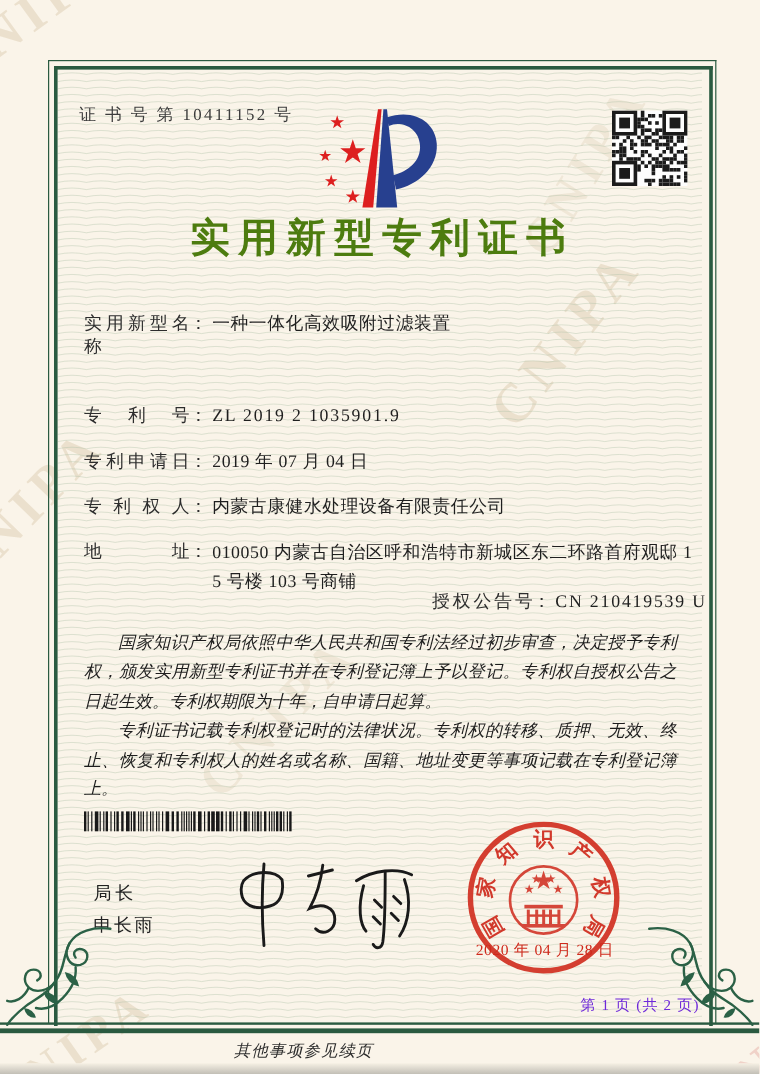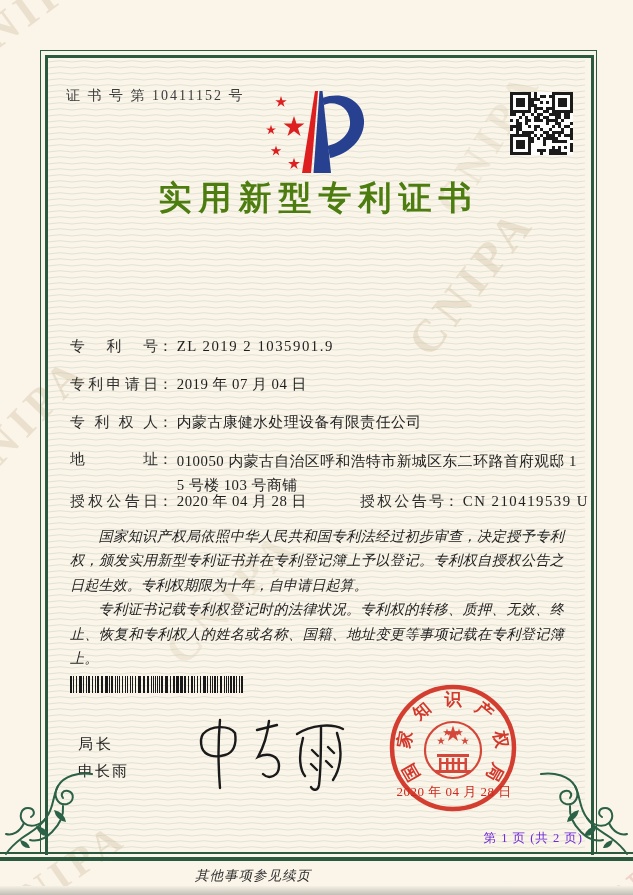--- a/index.html
+++ b/index.html
@@ -384,38 +384,38 @@
       <rect x="42" y="0" width="21" height="21" fill="#1b1b1b"></rect>
       <rect x="45" y="3" width="15" height="15" fill="#fdfdfd"></rect>
       <rect x="48" y="6" width="9" height="9" fill="#1b1b1b"></rect>
       <rect x="0" y="42" width="21" height="21" fill="#1b1b1b"></rect>
       <rect x="3" y="45" width="15" height="15" fill="#fdfdfd"></rect>
       <rect x="6" y="48" width="9" height="9" fill="#1b1b1b"></rect>
     </svg>
 
   <div class="title">实用新型专利证书</div>
 
+  <div class="f" style="top:260px;">
+    <span class="f-label">实用新型名称</span><span class="f-colon">：</span><span class="f-value">一种一体化高效吸附过滤装置</span>
+  </div>
   <div class="f" style="top:337px;">
     <span class="f-label">专利号</span><span class="f-colon">：</span><span class="f-value num">ZL 2019 2 1035901.9</span>
   </div>
   <div class="f" style="top:375px;">
     <span class="f-label">专利申请日</span><span class="f-colon">：</span><span class="f-value">2019 年 07 月 04 日</span>
   </div>
   <div class="f" style="top:413px;">
     <span class="f-label">专利权人</span><span class="f-colon">：</span><span class="f-value">内蒙古康健水处理设备有限责任公司</span>
   </div>
   <div class="f addr" style="top:450px;">
     <span class="f-label">地址</span>
       <span class="f-colon">：</span>
       <span class="f-value">010050 内蒙古自治区呼和浩特市新城区东二环路首府观邸 15 号楼 103 号商铺</span>
   </div>
   <div class="f" style="top:492px;width:520px;">
-    <span>
-      <span class="f-label">授权公告日</span><span class="f-colon">：</span><span class="f-value">2020 年 04 月 28 日</span>
-    </span>
     <span class="grant2">
       <span class="f-label">授权公告号</span><span class="f-colon">：</span><span class="f-value num">CN 210419539 U</span>
     </span>
   </div>
 
   <div class="paras">
     <p>国家知识产权局依照中华人民共和国专利法经过初步审查，决定授予专利权，颁发实用新型专利证书并在专利登记簿上予以登记。专利权自授权公告之日起生效。专利权期限为十年，自申请日起算。</p>
     <p>专利证书记载专利权登记时的法律状况。专利权的转移、质押、无效、终止、恢复和专利权人的姓名或名称、国籍、地址变更等事项记载在专利登记簿上。</p>
   </div>
 

